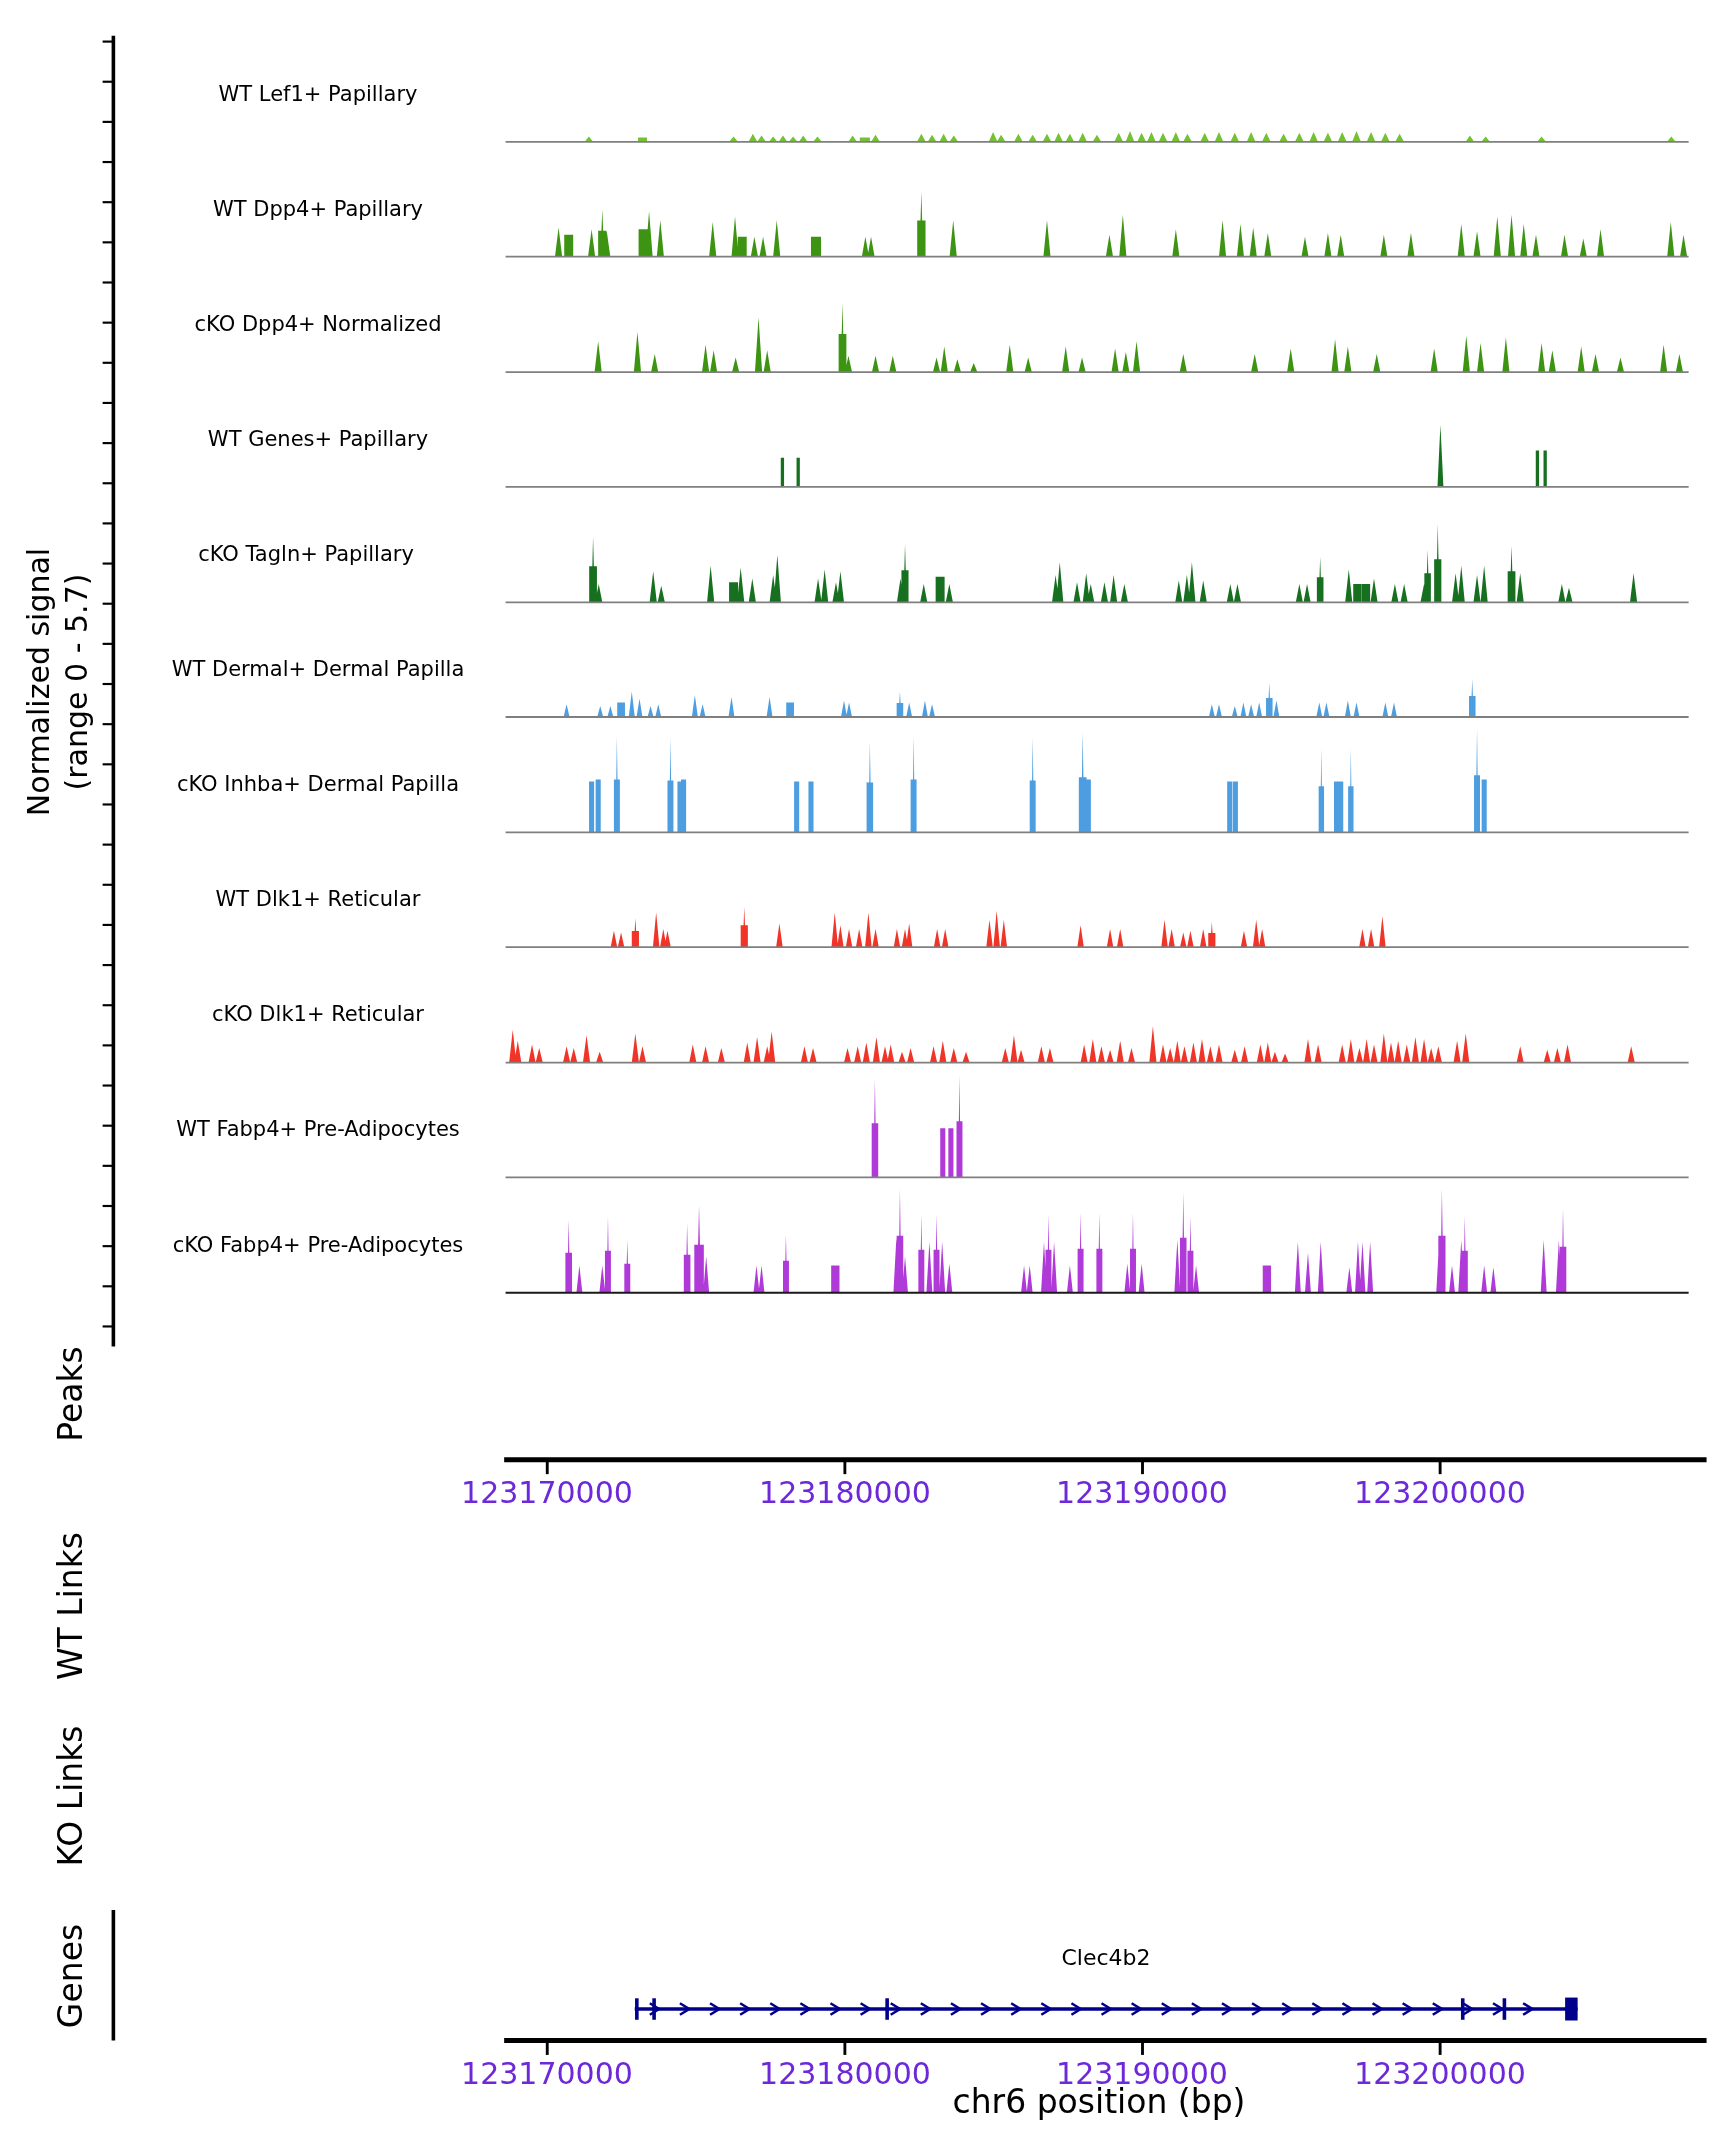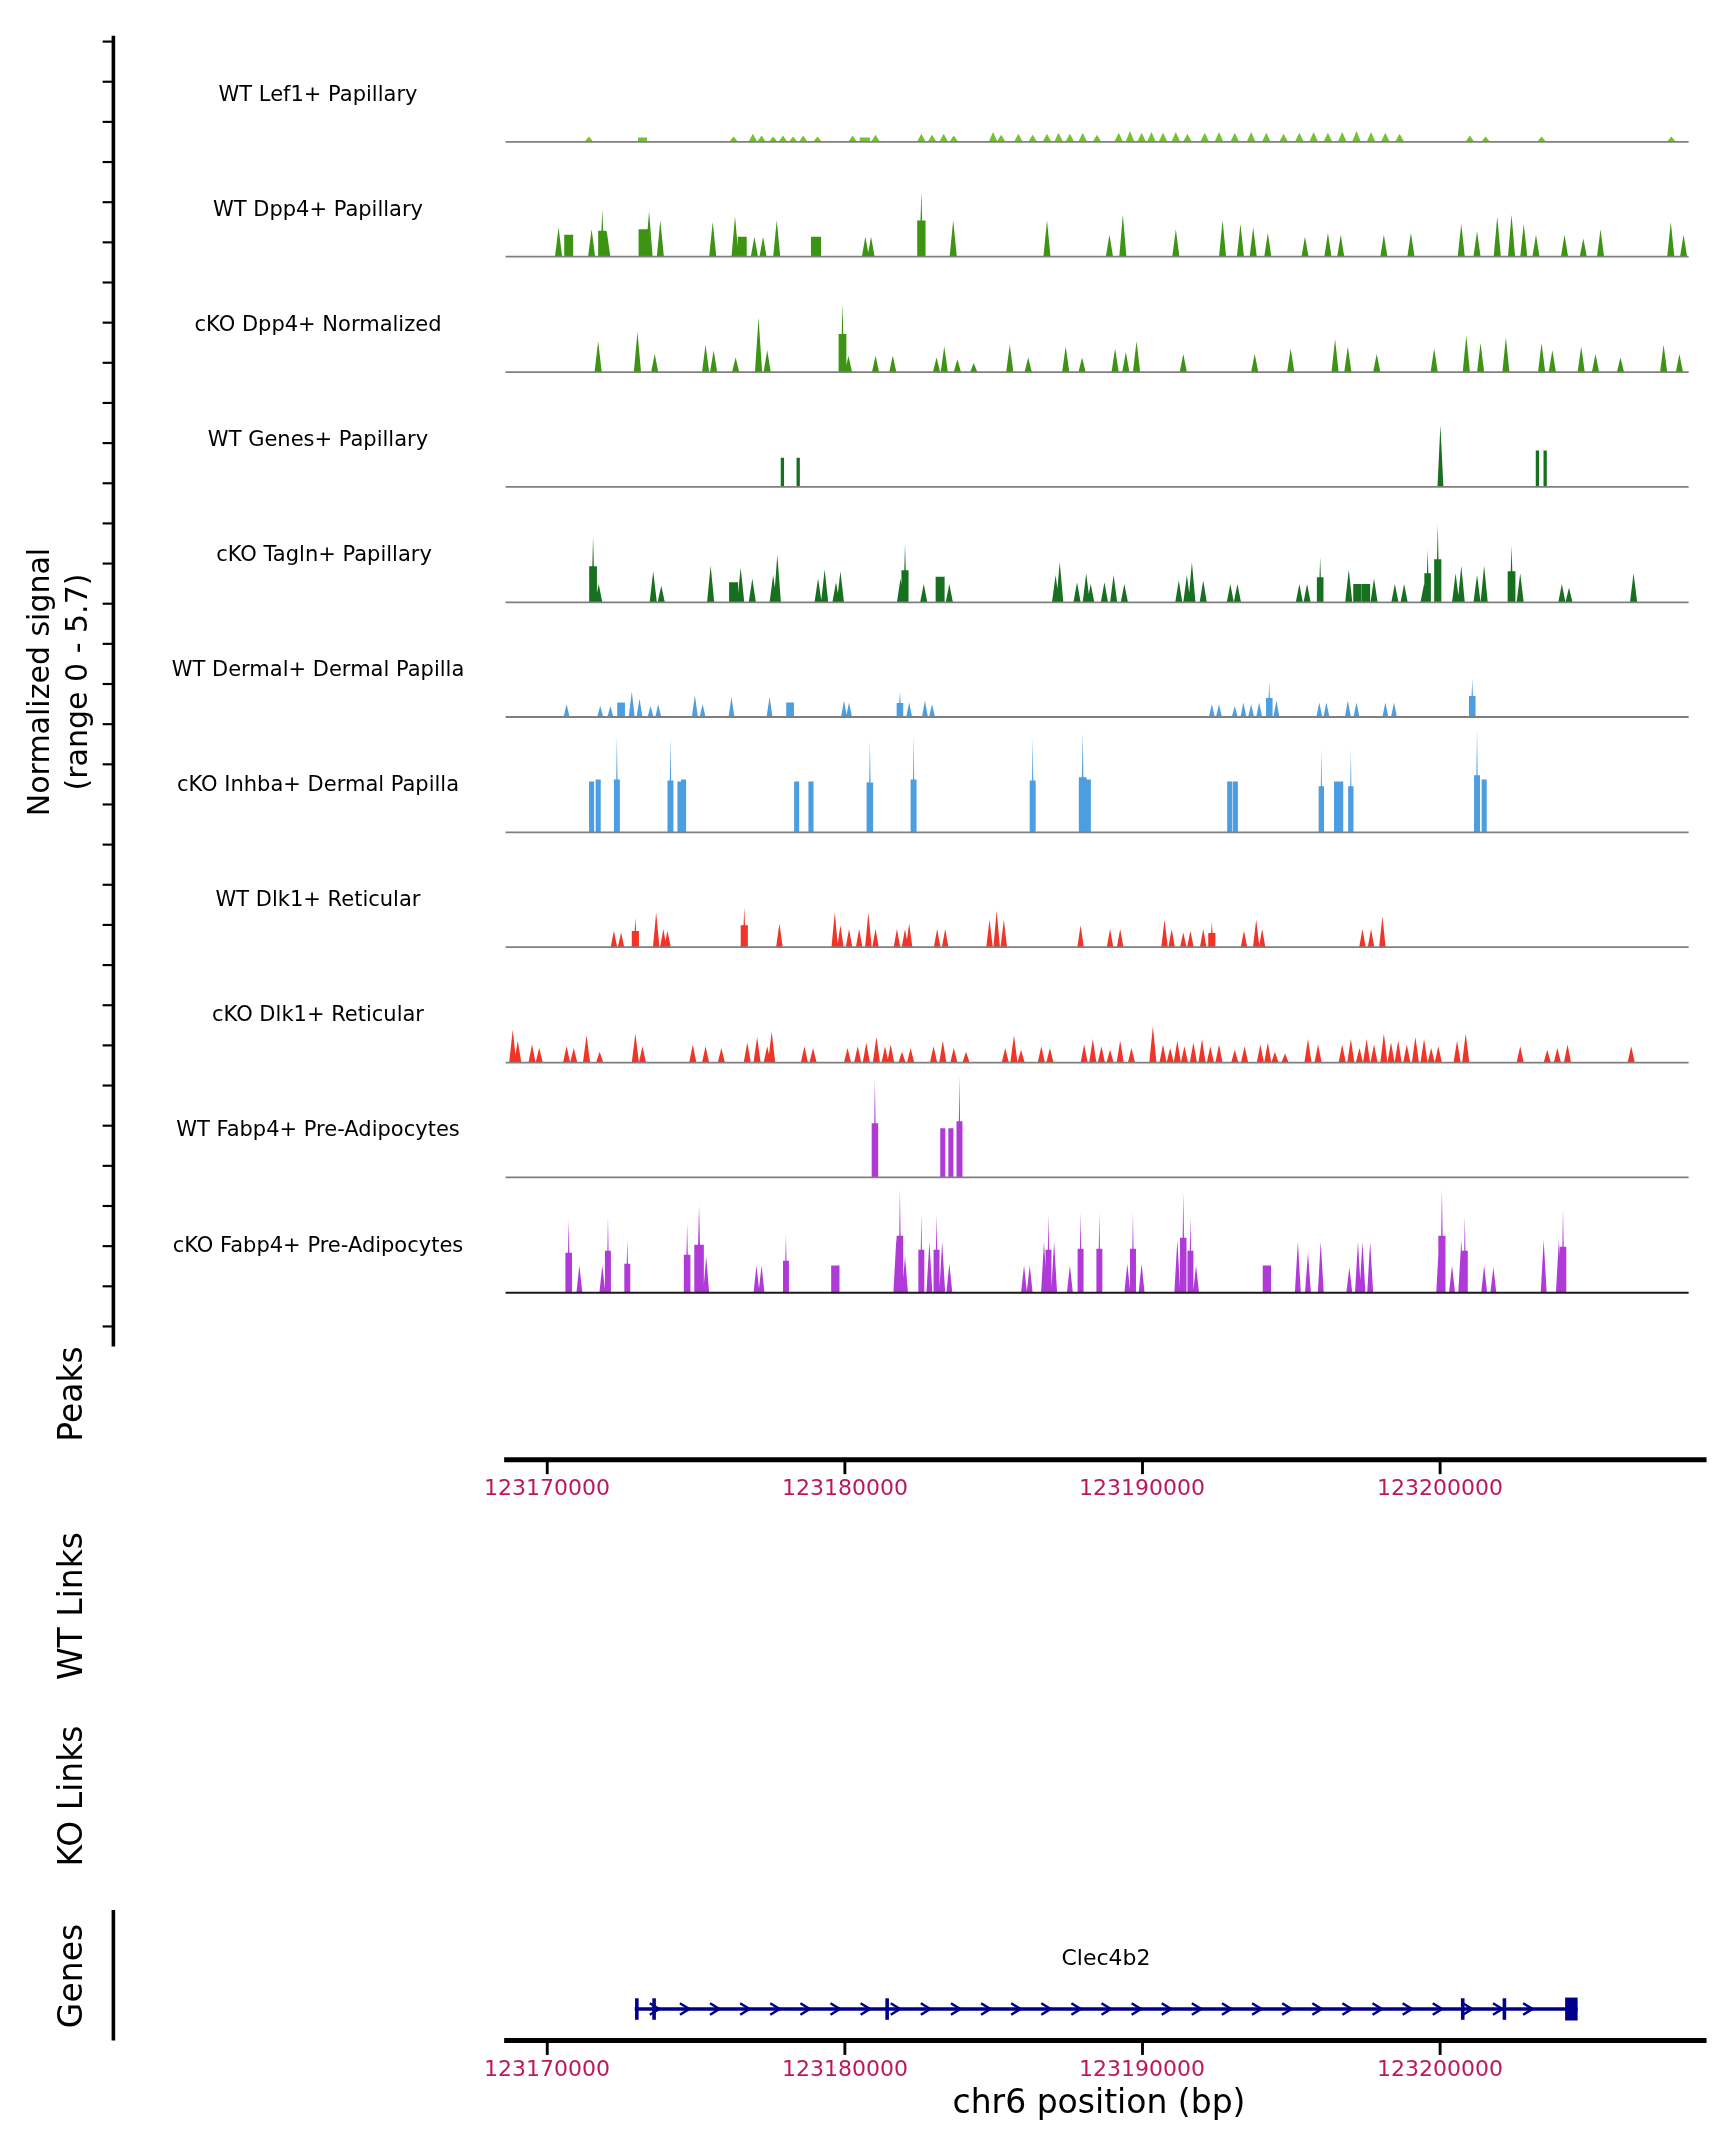--- a/index.html
+++ b/index.html
@@ -4,21 +4,21 @@
 <style>
   html,body{margin:0;padding:0;background:#fff}
   .figure{position:relative;width:1721px;height:2151px;background:#fff;overflow:hidden;
           font-family:"DejaVu Sans","Liberation Sans",sans-serif}
   svg{position:absolute;left:0;top:0}
   .lbl{position:absolute;transform:translate(-50%,-50%);white-space:nowrap;color:#000}
   .track-lbl{font-size:21px}
   .section-lbl{font-size:33px;transform:translate(-50%,-50%) rotate(-90deg)}
   .ylabel{font-size:30px;text-align:center;line-height:1.25;
           transform:translate(-50%,-50%) rotate(-90deg)}
-  .tick-lbl{position:absolute;transform:translate(-50%,0);font-size:22px;color:#be185d;white-space:nowrap}
+  .tick-lbl{position:absolute;transform:translate(-50%,0);font-size:30px;color:#6d28d9;white-space:nowrap}
   .xlabel{font-size:33px}
   .gene-lbl{font-size:22px}
 </style>
 </head>
 <body>
 
 <div class="figure">
   <svg id="fig" width="1721" height="2151" viewBox="0 0 2400 3000">
       <line x1="158" y1="50" x2="158" y2="1878" stroke="#000000" stroke-width="5"></line>
       <line x1="143" y1="58" x2="158" y2="58" stroke="#000000" stroke-width="3"></line>
@@ -128,21 +128,21 @@
 
   <div class="lbl ylabel" style="left:57px;top:682px;width:789px">
     <div>Normalized signal</div>
     <div>(range 0 - 5.7)</div>
   </div>
 
   <div class="lbl track-lbl" style="left:318px;top:94px">WT Lef1+ Papillary</div>
   <div class="lbl track-lbl" style="left:318px;top:209px">WT Dpp4+ Papillary</div>
   <div class="lbl track-lbl" style="left:318px;top:324px">cKO Dpp4+ Normalized</div>
   <div class="lbl track-lbl" style="left:318px;top:439px">WT Genes+ Papillary</div>
-  <div class="lbl track-lbl" style="left:324px;top:554px">cKO Tagln+ Papillary</div>
+  <div class="lbl track-lbl" style="left:306px;top:554px">cKO Tagln+ Papillary</div>
   <div class="lbl track-lbl" style="left:318px;top:669px">WT Dermal+ Dermal Papilla</div>
   <div class="lbl track-lbl" style="left:318px;top:784px">cKO Inhba+ Dermal Papilla</div>
   <div class="lbl track-lbl" style="left:318px;top:899px">WT Dlk1+ Reticular</div>
   <div class="lbl track-lbl" style="left:318px;top:1014px">cKO Dlk1+ Reticular</div>
   <div class="lbl track-lbl" style="left:318px;top:1129px">WT Fabp4+ Pre-Adipocytes</div>
   <div class="lbl track-lbl" style="left:318px;top:1245px">cKO Fabp4+ Pre-Adipocytes</div>
 
   <div class="lbl section-lbl" style="left:70px;top:1394px">Peaks</div>
   <div class="lbl section-lbl" style="left:70px;top:1606px">WT Links</div>
   <div class="lbl section-lbl" style="left:70px;top:1796px">KO Links</div>

